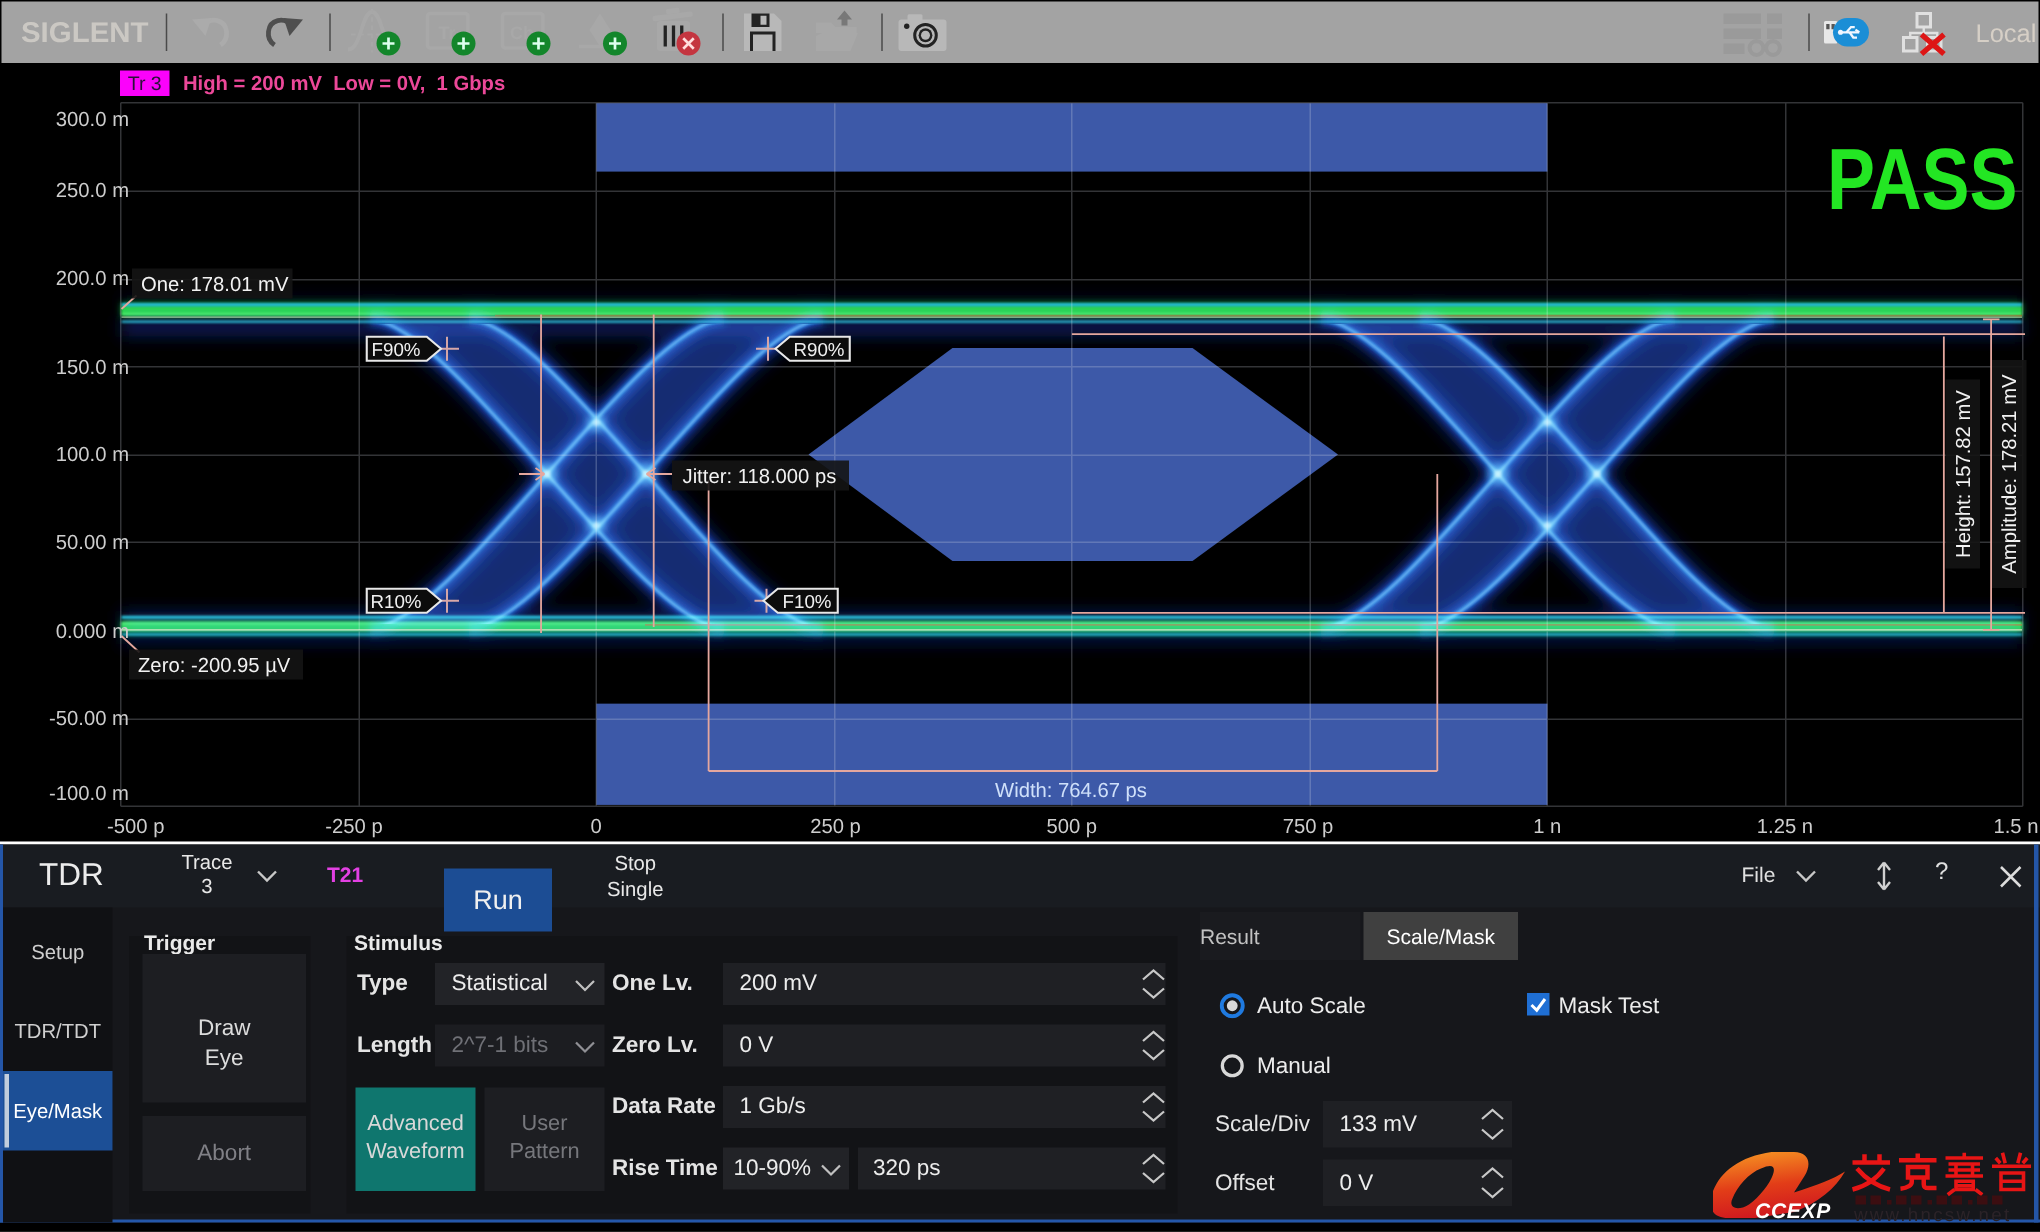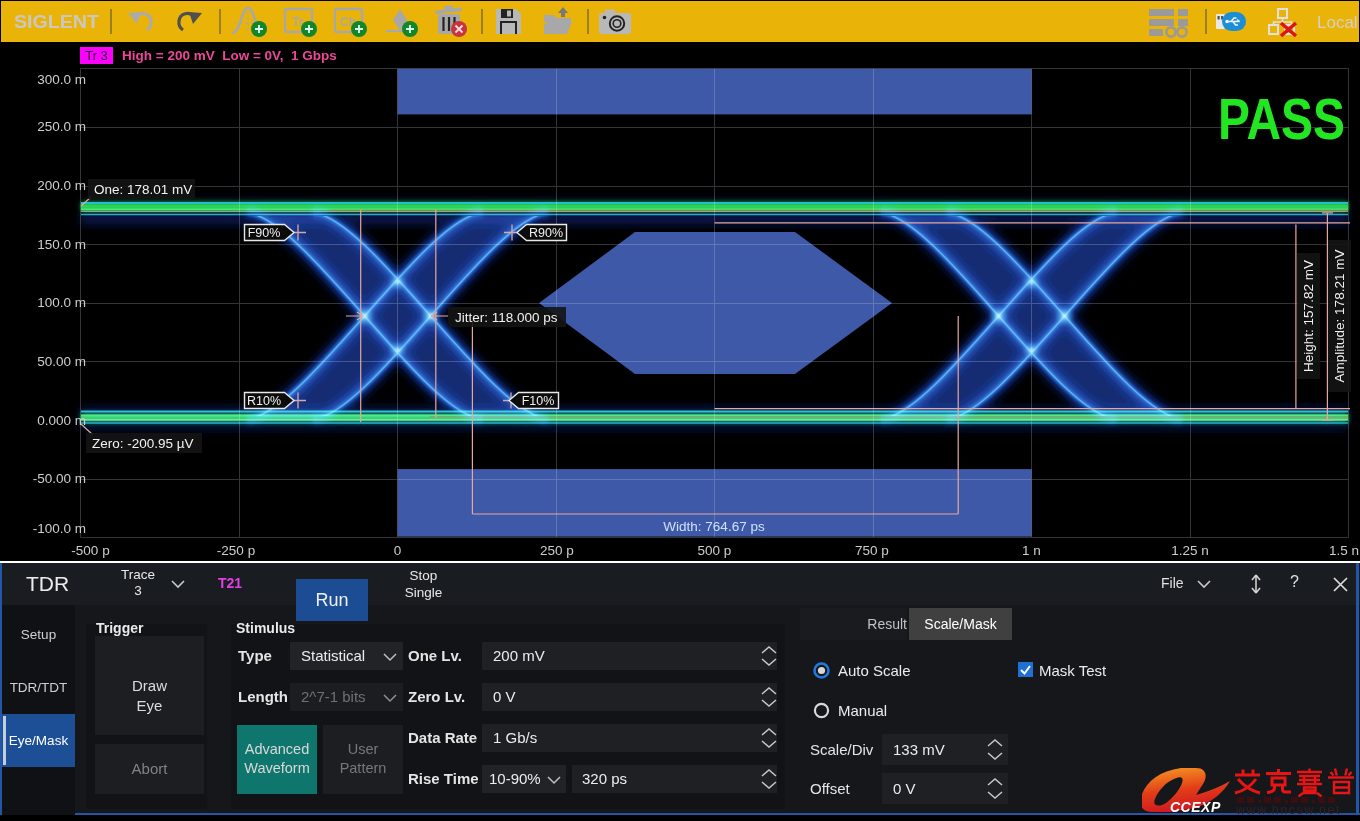--- a/index.html
+++ b/index.html
@@ -2,21 +2,21 @@
 <html><head>
 <meta charset="utf-8">
 <style>
   html,body{margin:0;padding:0;background:#000;width:1360px;height:821px;overflow:hidden;}
   body{font-family:"Liberation Sans",sans-serif;position:relative;}
   .abs{position:absolute;}
 </style>
 </head>
 <body>
 
-<div class="abs" id="toolbar" style="left:1px;top:1px;width:1358px;height:41px;background:#eab308;">
+<div class="abs" id="toolbar" style="left:1px;top:1px;width:1358px;height:41px;background:#a3a3a3;">
   <svg class="abs" style="left:0;top:0;" width="120" height="41">
       <text x="13" y="27" font-family="Liberation Sans" font-size="19" font-weight="bold" fill="#cbc8c3" textLength="85" lengthAdjust="spacingAndGlyphs">SIGLENT</text>
     </svg>
   <svg class="abs" style="left:0;top:0;" width="1358" height="41" viewBox="0 0 1358 41">
     <g stroke="#4a4a4a" stroke-width="1">
       <line x1="110" y1="8" x2="110" y2="33"></line>
       <line x1="219" y1="8" x2="219" y2="33"></line>
       <line x1="481" y1="8" x2="481" y2="33"></line>
       <line x1="587" y1="8" x2="587" y2="33"></line>
       <line x1="1205" y1="8" x2="1205" y2="33"></line>
@@ -441,21 +441,21 @@
   </svg>
   <svg class="abs" style="left:758px;top:161px;" width="22" height="28">
     <path d="M 4 11 l7 -6 l7 6" stroke="#c8c8c8" stroke-width="1.5" fill="none"></path>
     <path d="M 4 17 l7 6 l7 -6" stroke="#c8c8c8" stroke-width="1.5" fill="none"></path>
   </svg>
   <svg class="abs" style="left:758px;top:202px;" width="22" height="28">
     <path d="M 4 11 l7 -6 l7 6" stroke="#c8c8c8" stroke-width="1.5" fill="none"></path>
     <path d="M 4 17 l7 6 l7 -6" stroke="#c8c8c8" stroke-width="1.5" fill="none"></path>
   </svg>
 
-  <div class="abs" style="left:800px;top:45px;width:107px;height:32px;background:#1a1b1f;color:#c2c2c2;font-size:14px;text-align:right;line-height:32px;">Result</div>
+  <div class="abs" style="left:800px;top:45px;width:107px;height:32px;background:#1a1b1f;color:#c2c2c2;font-size:14px;text-align:left;line-height:32px;">Result</div>
   <div class="abs" style="left:909px;top:45px;width:103px;height:32px;background:#404040;color:#ffffff;font-size:14px;text-align:center;line-height:32px;">Scale/Mask</div>
 
   <svg class="abs" style="left:813px;top:99px;" width="17" height="17">
     <circle cx="8.5" cy="8.5" r="7" fill="none" stroke="#1f7ae0" stroke-width="2.6"></circle>
     <circle cx="8.5" cy="8.5" r="3.6" fill="#d8d8d8"></circle>
   </svg>
   <div class="abs" style="left:838px;top:99px;font-size:15px;color:#ececec;">Auto Scale</div>
   <svg class="abs" style="left:813px;top:139px;" width="17" height="17">
     <circle cx="8.5" cy="8.5" r="6.6" fill="none" stroke="#d8d8d8" stroke-width="2.2"></circle>
   </svg>

